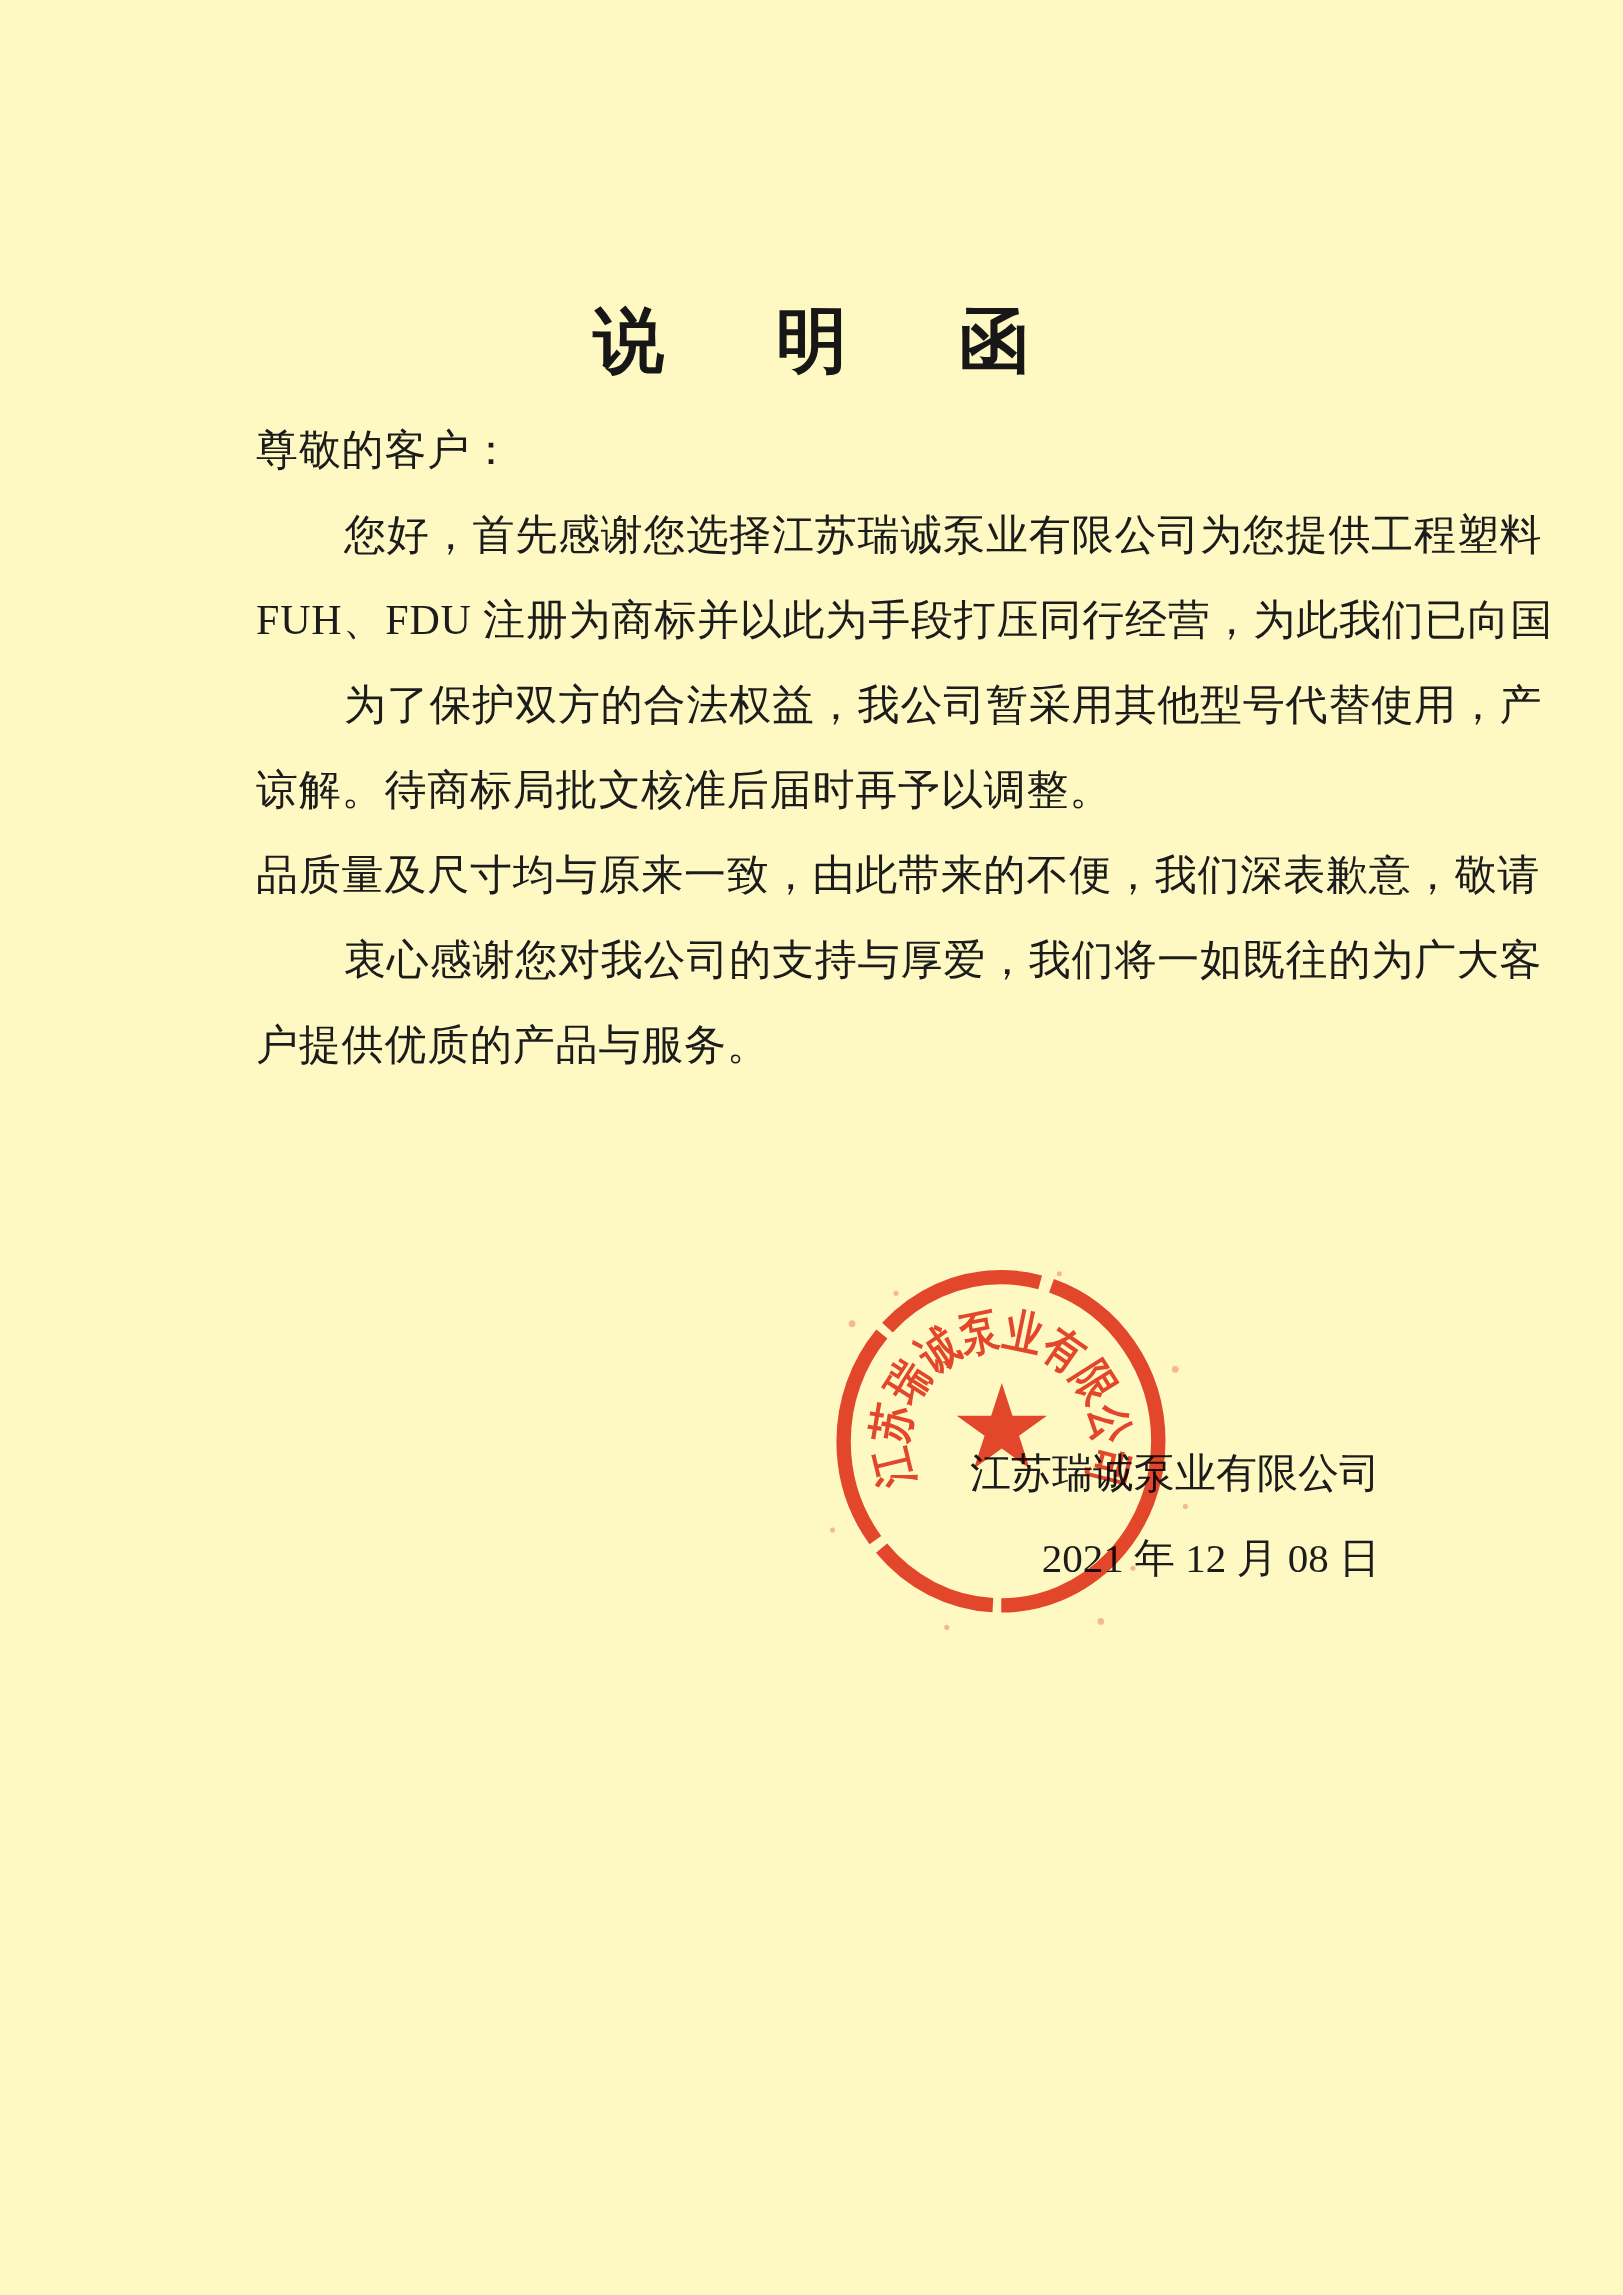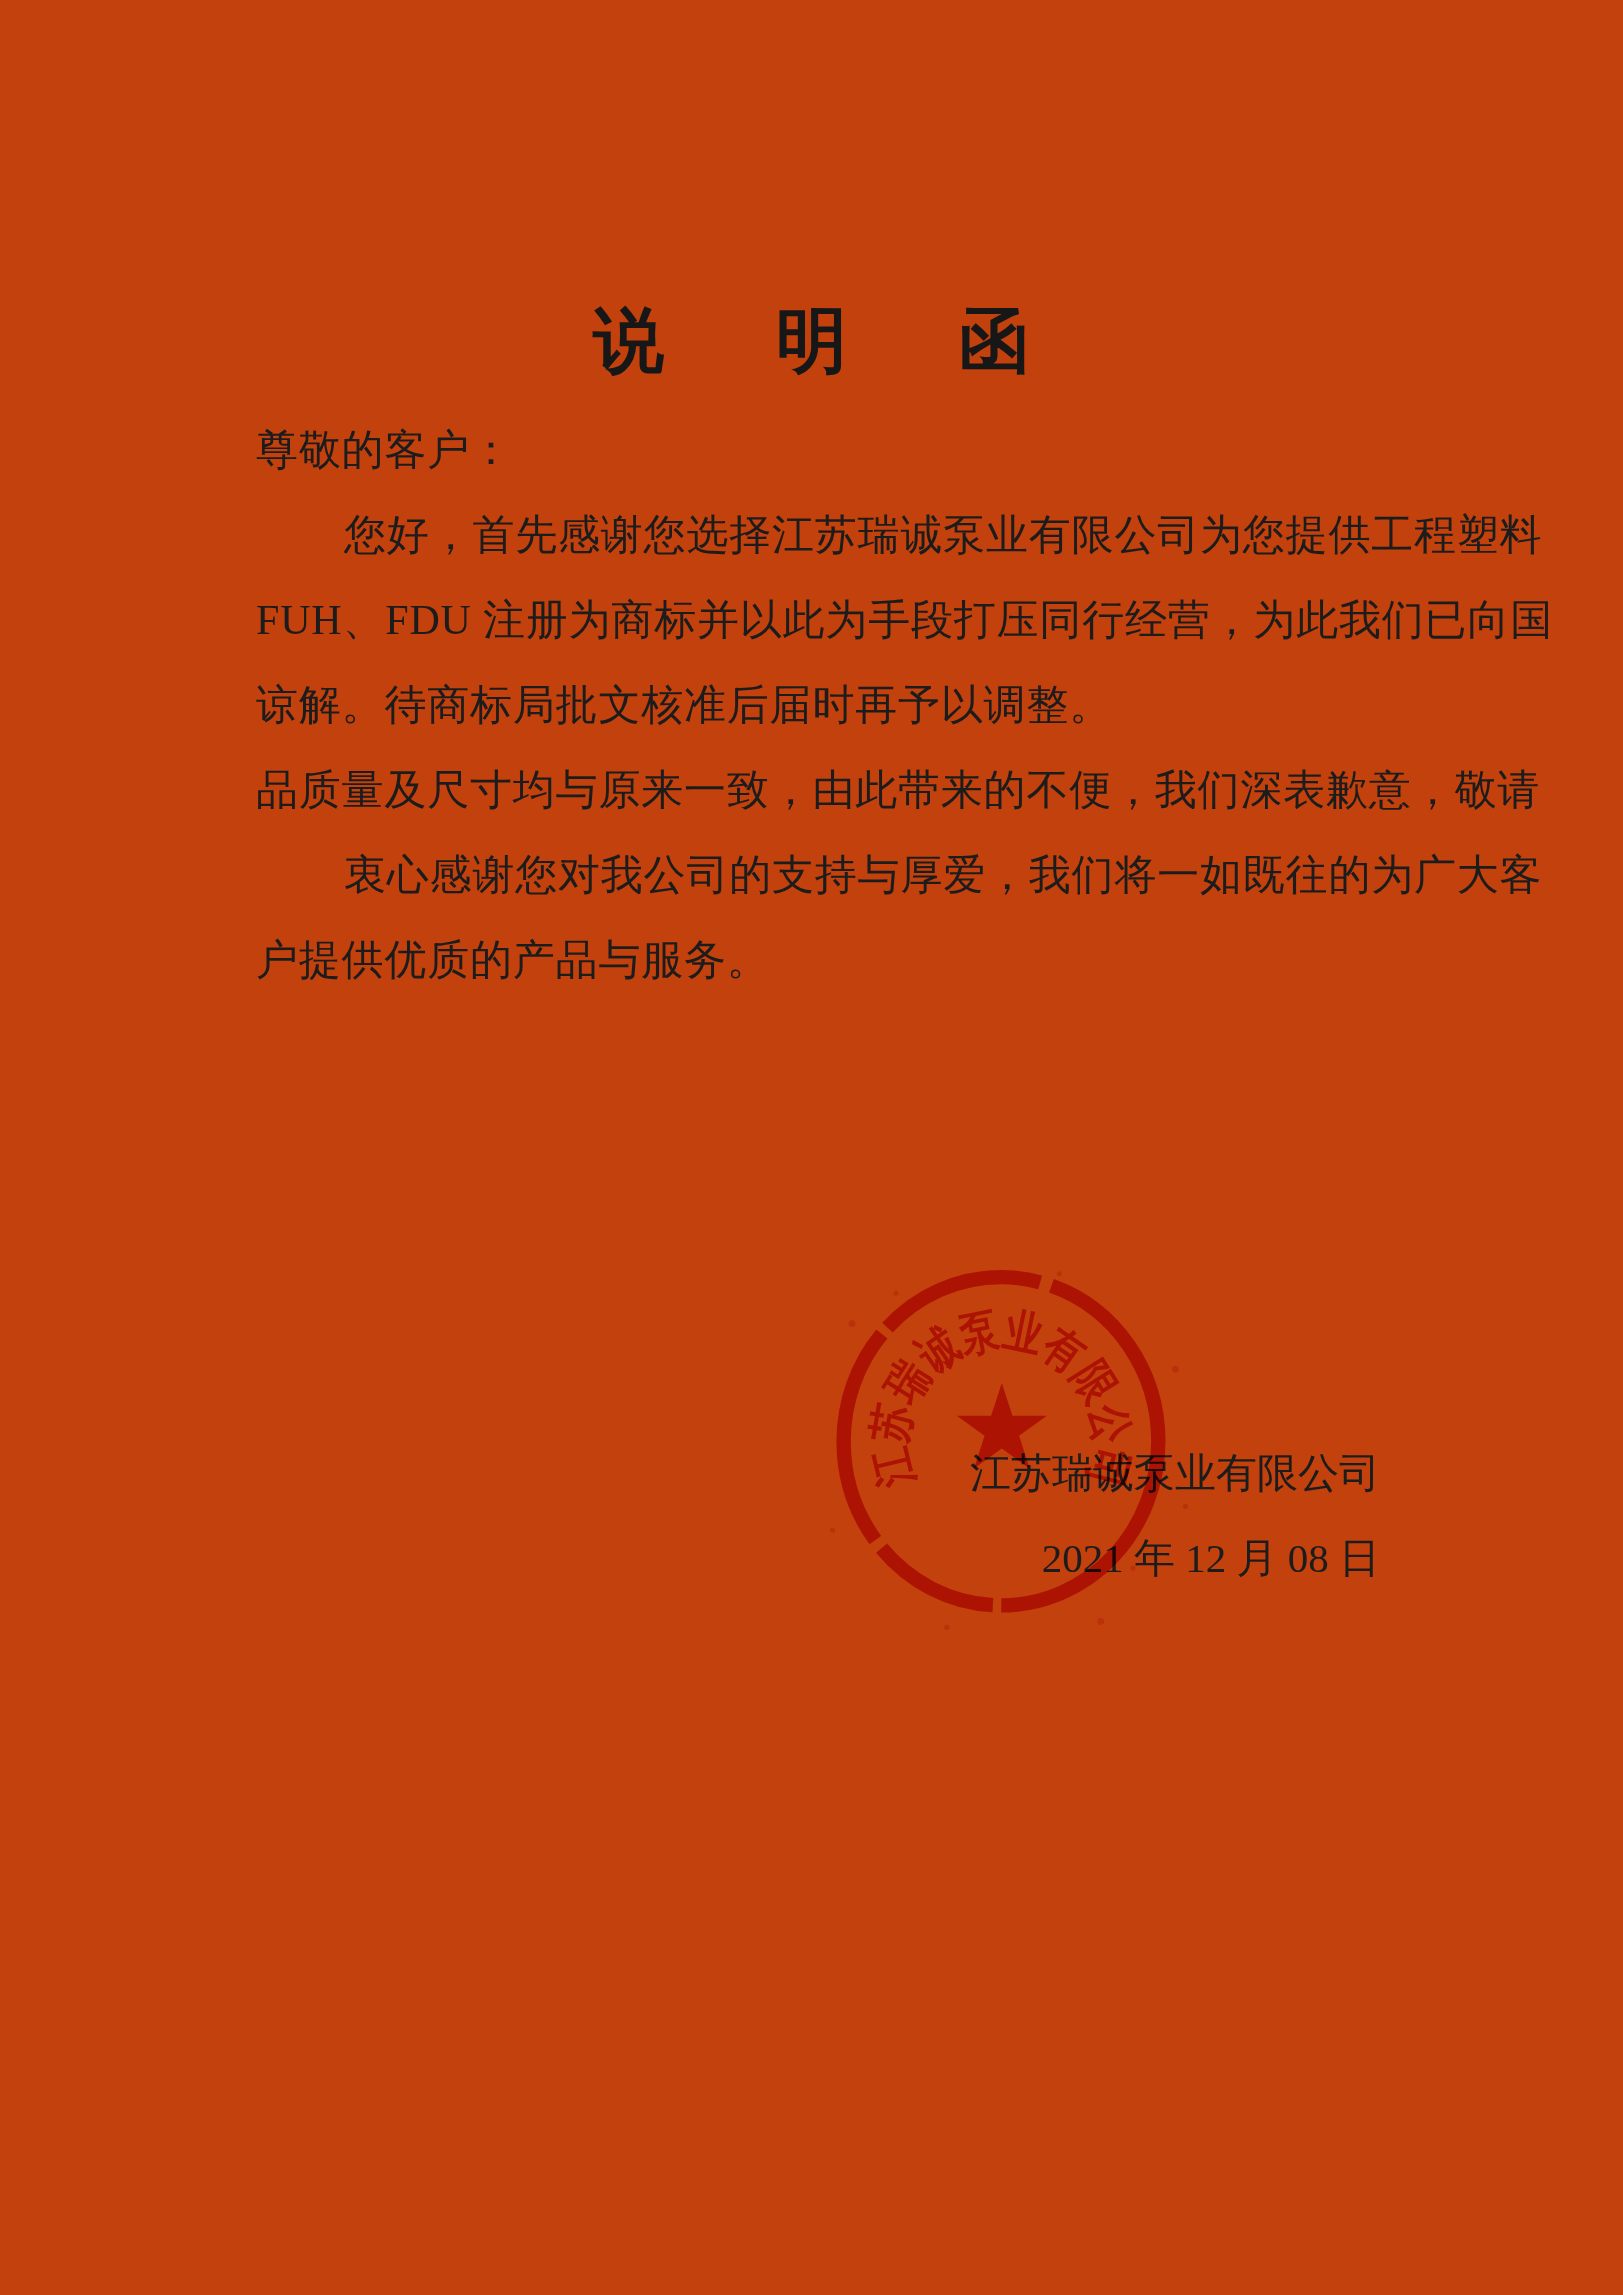--- a/index.html
+++ b/index.html
@@ -4,21 +4,21 @@
 <style>
   html, body {
     margin: 0;
     padding: 0;
     background: #ffffff;
   }
   .page {
     position: relative;
     width: 1623px;
     height: 2295px;
-    background: #c2410c;
+    background: #fef9c3;
     overflow: hidden;
     font-family: "Liberation Serif", "DejaVu Serif", serif;
     color: #1c1c1c;
   }
   .doc-title {
     position: absolute;
     top: 294px;
     left: 0;
     width: 100%;
     margin: 0;
@@ -82,20 +82,21 @@
 <body>
 
 <div class="page">
 
   <h1 class="doc-title">说 明 函</h1>
 
   <div class="body-text">
     <div class="line">尊敬的客户：</div>
     <div class="line indent">您好，首先感谢您选择江苏瑞诚泵业有限公司为您提供工程塑料</div>
     <div class="line">FUH、FDU 注册为商标并以此为手段打压同行经营，为此我们已向国</div>
+    <div class="line indent">为了保护双方的合法权益，我公司暂采用其他型号代替使用，产</div>
     <div class="line">谅解。待商标局批文核准后届时再予以调整。</div>
     <div class="line">品质量及尺寸均与原来一致，由此带来的不便，我们深表歉意，敬请</div>
     <div class="line indent">衷心感谢您对我公司的支持与厚爱，我们将一如既往的为广大客</div>
     <div class="line">户提供优质的产品与服务。</div>
   </div>
 
   <div class="signature-block">
     <div class="signature-company">江苏瑞诚泵业有限公司</div>
     <div class="signature-date">2021 年 12 月 08 日</div>
   </div>

